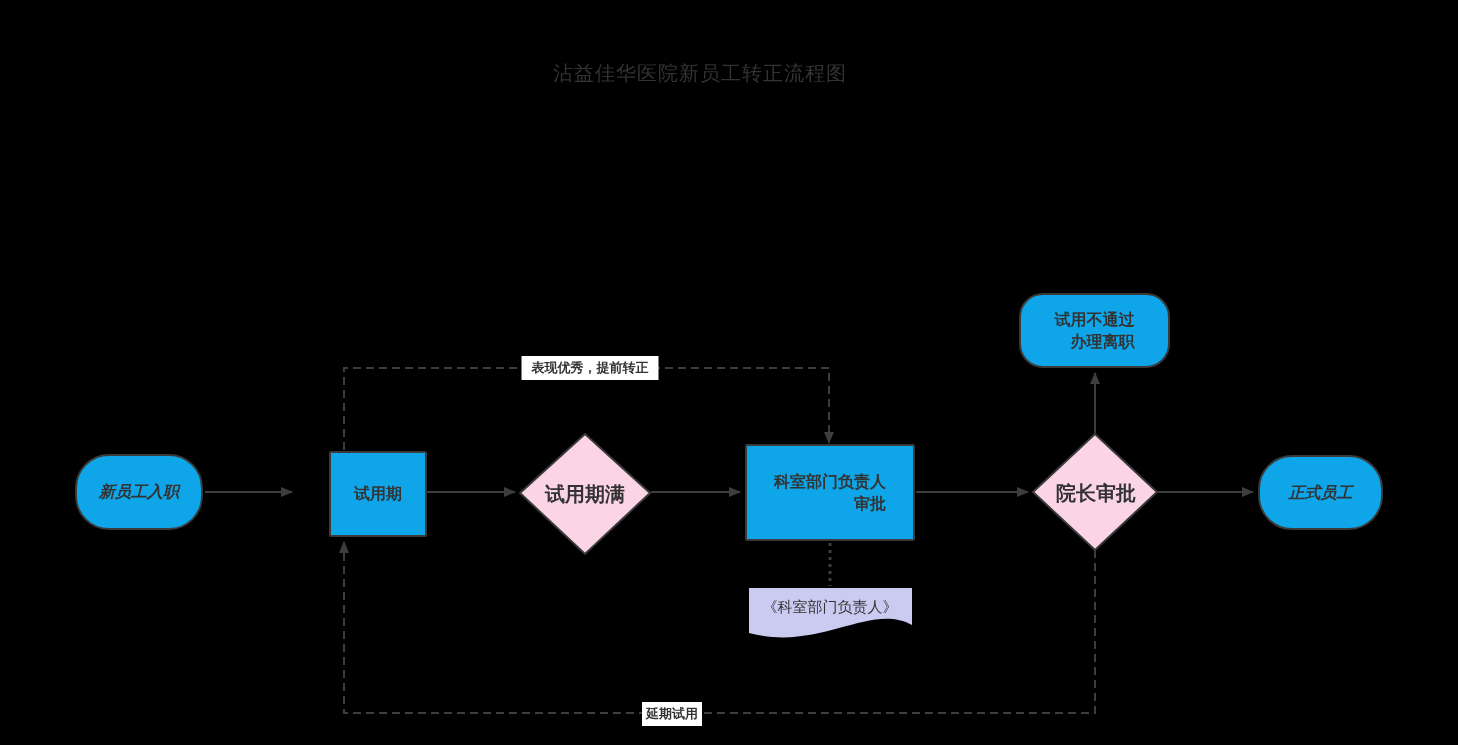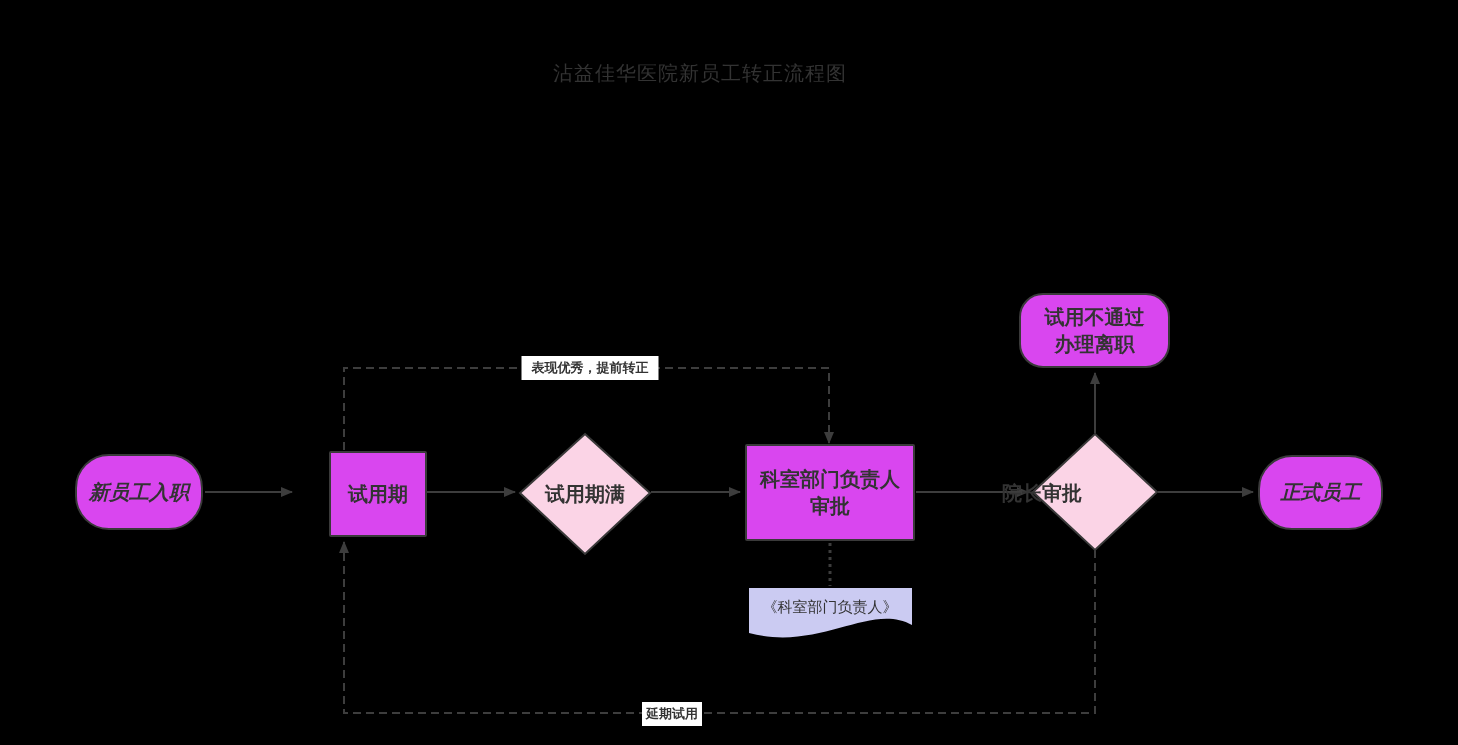--- a/index.html
+++ b/index.html
@@ -15,43 +15,43 @@
     position:absolute;left:0;top:60px;width:1400px;
     text-align:center;
     font-size:20px;font-weight:400;color:#333333;
     letter-spacing:1px;
   }
   svg.connectors{position:absolute;left:0;top:0;}
   .node{
     position:absolute;
     box-sizing:border-box;
     display:flex;align-items:center;justify-content:center;
-    background:#d946ef;
+    background:#0ea5e9;
     border:2px solid #3a3a3a;
     color:#333333;
-    font-size:20px;font-weight:700;
-    text-align:center;
+    font-size:16px;font-weight:700;
+    text-align:right;
     line-height:1.35;
     white-space:pre-line;
   }
   .terminator{border-radius:34px;font-style:italic;}
   .process{border-radius:2px;}
   .node-start{left:75px;top:454px;width:128px;height:76px;}
   .node-probation{left:297px;top:451px;width:98px;height:86px;margin-left:32px;}
   .node-dept{left:745px;top:444px;width:170px;height:97px;}
   .node-regular{left:1258px;top:455px;width:125px;height:75px;}
   .node-fail{left:1019px;top:293px;width:151px;height:75px;border-radius:24px;}
   .diamond-label{
     position:absolute;
     transform:translate(-50%,-50%);
     color:#333333;font-size:20px;font-weight:700;
     text-align:left;white-space:nowrap;
   }
   .diamond-label.d1{left:585px;top:494px;}
-  .diamond-label.d2{left:1042px;top:493px;}
+  .diamond-label.d2{left:1096px;top:493px;}
   .doc-label{
     position:absolute;left:830px;top:607px;
     transform:translate(-50%,-50%);
     color:#333333;font-size:15px;font-weight:400;
     white-space:nowrap;
   }
   .edge-label{
     position:absolute;
     transform:translate(-50%,-50%);
     background:#ffffff;

